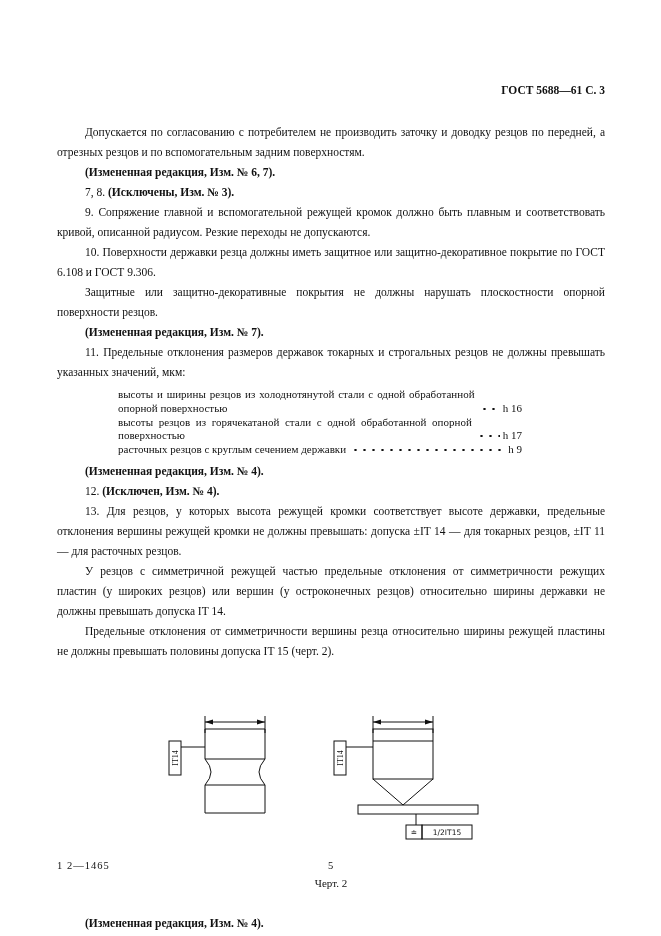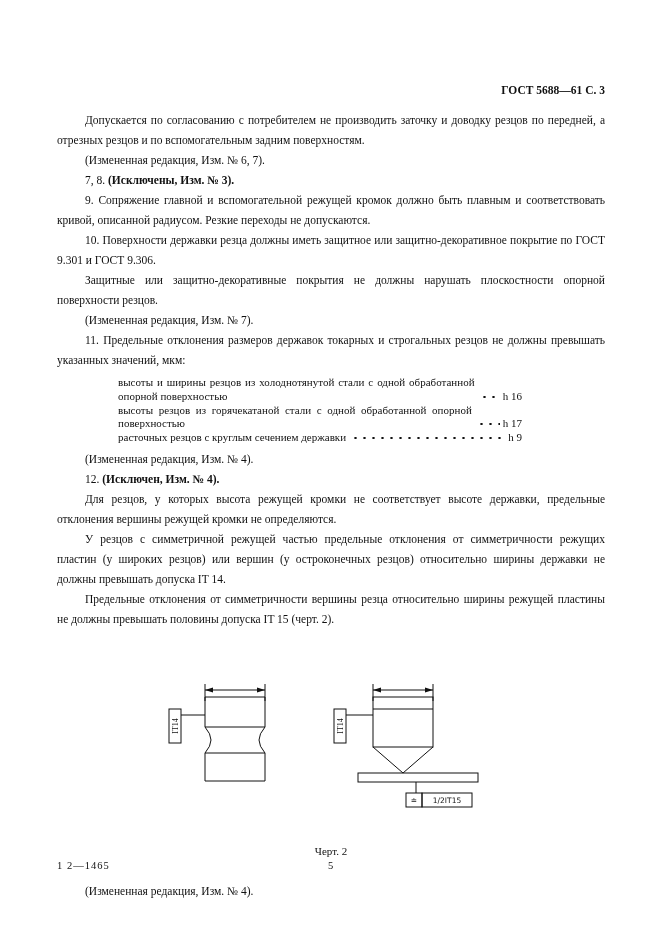--- a/index.html
+++ b/index.html
@@ -3,23 +3,23 @@
 <meta charset="utf-8">
 <style>
   * { margin:0; padding:0; box-sizing:border-box; }
   html,body { background:#fff; }
   body {
     width:661px; height:936px; position:relative;
     font-family:"Liberation Serif", serif; color:#111;
     overflow:hidden;
   }
   .page { padding:84px 56px 0 57px; }
-  .doc-header { text-align:right; font-weight:bold; font-size:11.5px; margin-bottom:14px; }
+  .doc-header { text-align:right; font-weight:bold; font-size:11.5px; margin-bottom:26px; }
   p { font-size:11.5px; line-height:20px; text-align:justify; text-indent:28px; }
-  p.bold { font-weight:normal; }
+  p.bold { font-weight:bold; }
   .b { font-weight:bold; }
   .tol-list { margin:6px 0 4px 61px; width:404px; font-size:11px; line-height:13.8px;font-family:Liberation Serif, serif; }
   .tol-item { display:flex; align-items:flex-end; }
   .tol-text { flex:0 1 auto; text-align:justify; }
   .tol-dots {
     flex:1 1 26px; height:12px; margin:0 3px 1px 5px;
     background-image:radial-gradient(circle, #111 1px, transparent 1.3px);
     background-size:9px 12px; background-position:0 55%; background-repeat:repeat-x;
   }
   .tol-value { flex:none; white-space:nowrap; }
@@ -38,21 +38,21 @@
 <body>
 
 <div class="page">
 
   <div class="doc-header">ГОСТ 5688—61 С. 3</div>
 
   <p>Допускается по согласованию с потребителем не производить заточку и доводку резцов по передней, а отрезных резцов и по вспомогательным задним поверхностям.</p>
   <p class="bold">(Измененная редакция, Изм. № 6, 7).</p>
   <p><span>7, 8. </span><span class="b">(Исключены, Изм. № 3).</span></p>
   <p>9. Сопряжение главной и вспомогательной режущей кромок должно быть плавным и соответствовать кривой, описанной радиусом. Резкие переходы не допускаются.</p>
-  <p>10. Поверхности державки резца должны иметь защитное или защитно-декоративное покрытие по ГОСТ 9.301 и ГОСТ 9.306.</p>
+  <p>10. Поверхности державки резца должны иметь защитное или защитно-декоративное покрытие по ГОСТ 6.108 и ГОСТ 9.306.</p>
   <p>Защитные или защитно-декоративные покрытия не должны нарушать плоскостности опорной поверхности резцов.</p>
   <p class="bold">(Измененная редакция, Изм. № 7).</p>
   <p>11. Предельные отклонения размеров державок токарных и строгальных резцов не должны превышать указанных значений, мкм:</p>
 
   <div class="tol-list">
     <div class="tol-item">
       <span class="tol-text">высоты и ширины резцов из холоднотянутой стали с одной обработанной опорной поверхностью</span>
       <span class="tol-dots"></span>
       <span class="tol-value">h 16</span>
     </div>
@@ -63,21 +63,21 @@
     </div>
     <div class="tol-item">
       <span class="tol-text">расточных резцов с круглым сечением державки</span>
       <span class="tol-dots"></span>
       <span class="tol-value">h 9</span>
     </div>
   </div>
 
   <p class="bold">(Измененная редакция, Изм. № 4).</p>
   <p><span>12. </span><span class="b">(Исключен, Изм. № 4).</span></p>
-  <p>Для резцов, у которых высота режущей кромки не соответствует высоте державки, предельные отклонения вершины режущей кромки не определяются.</p>
+  <p>13. Для резцов, у которых высота режущей кромки соответствует высоте державки, предельные отклонения вершины режущей кромки не должны превышать: допуска ±IT 14 — для токарных резцов, ±IT 11 — для расточных резцов.</p>
   <p>У резцов с симметричной режущей частью предельные отклонения от симметричности режущих пластин (у широких резцов) или вершин (у остроконечных резцов) относительно ширины державки не должны превышать допуска IT 14.</p>
   <p>Предельные отклонения от симметричности вершины резца относительно ширины режущей пластины не должны превышать половины допуска IT 15 (черт. 2).</p>
 
   <div class="figures">
 
     <svg width="135" height="105" viewBox="0 0 135 105">
 
       <line class="ln" x1="40" y1="3" x2="40" y2="20"></line>
       <line class="ln" x1="100" y1="3" x2="100" y2="20"></line>
 

